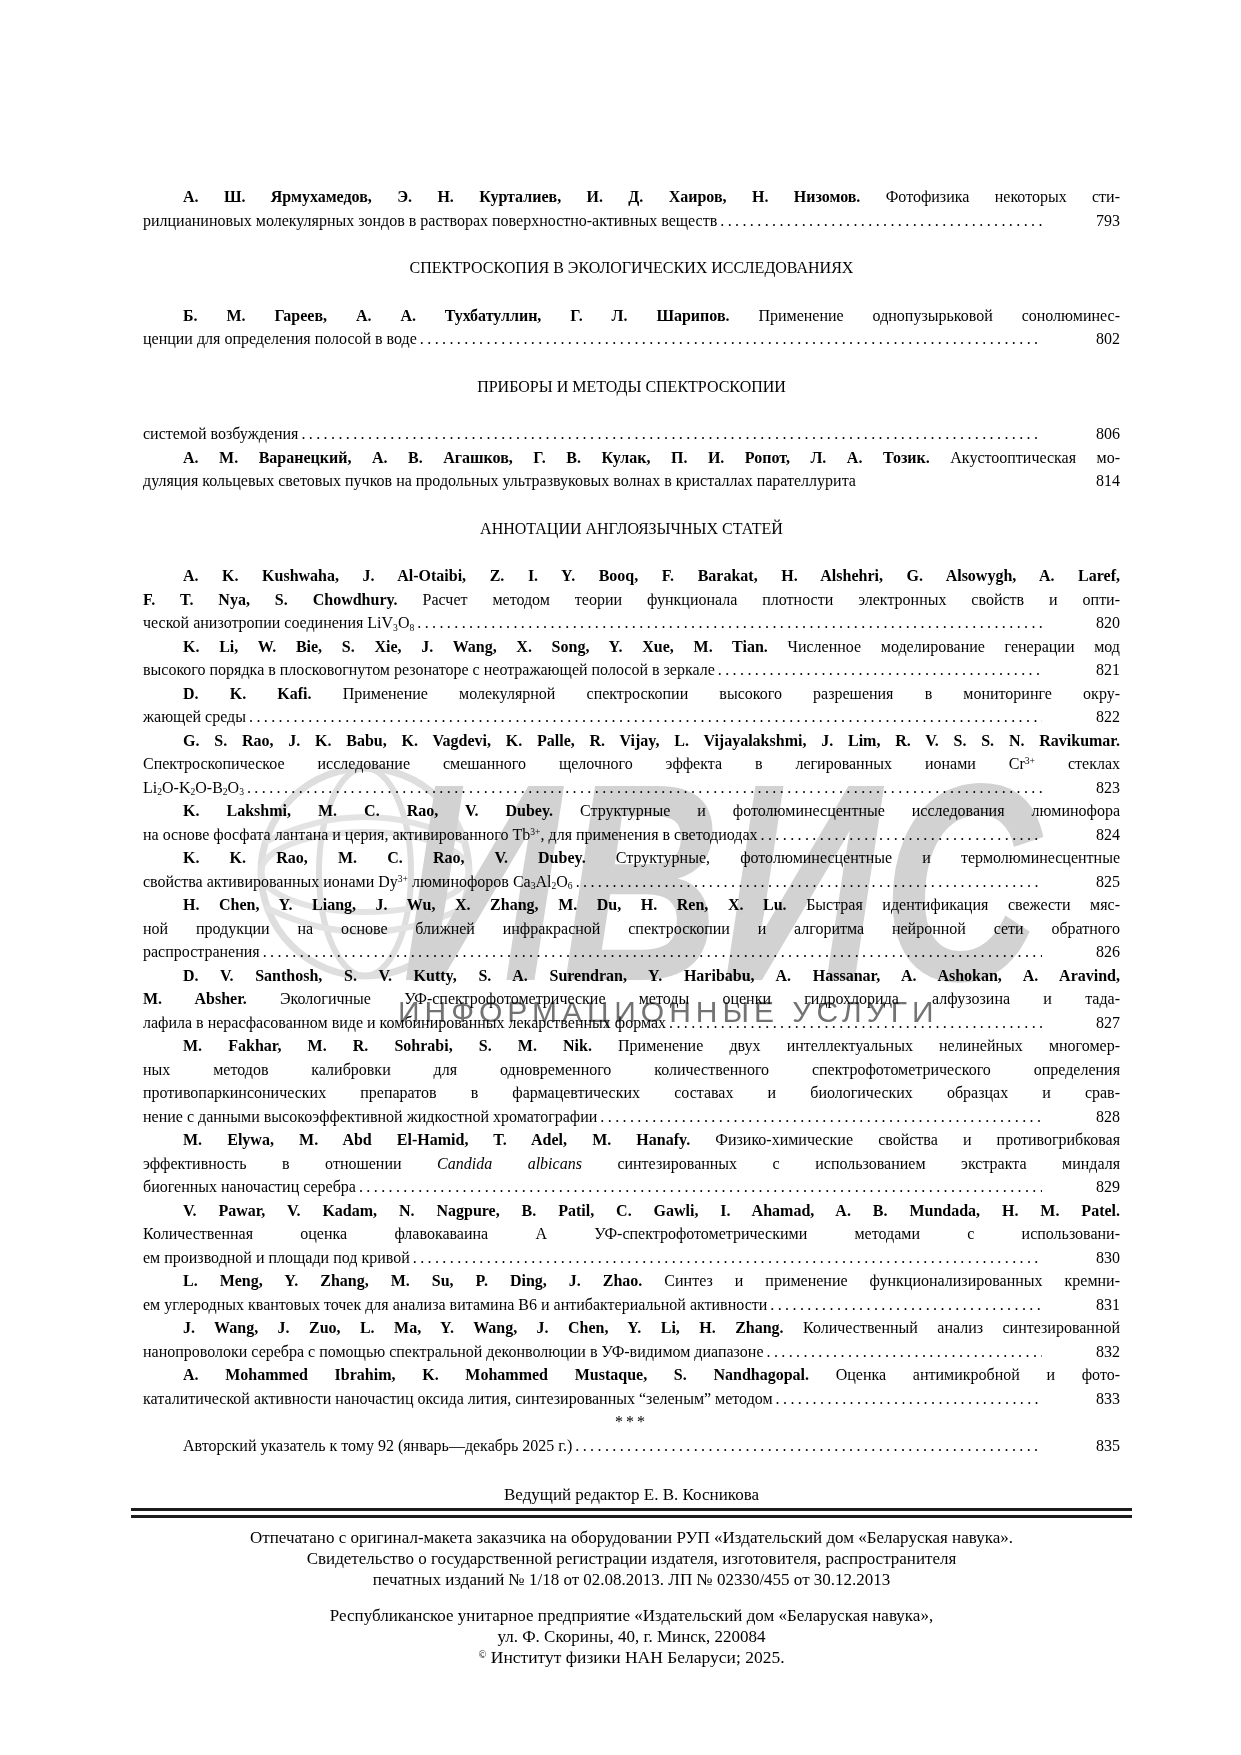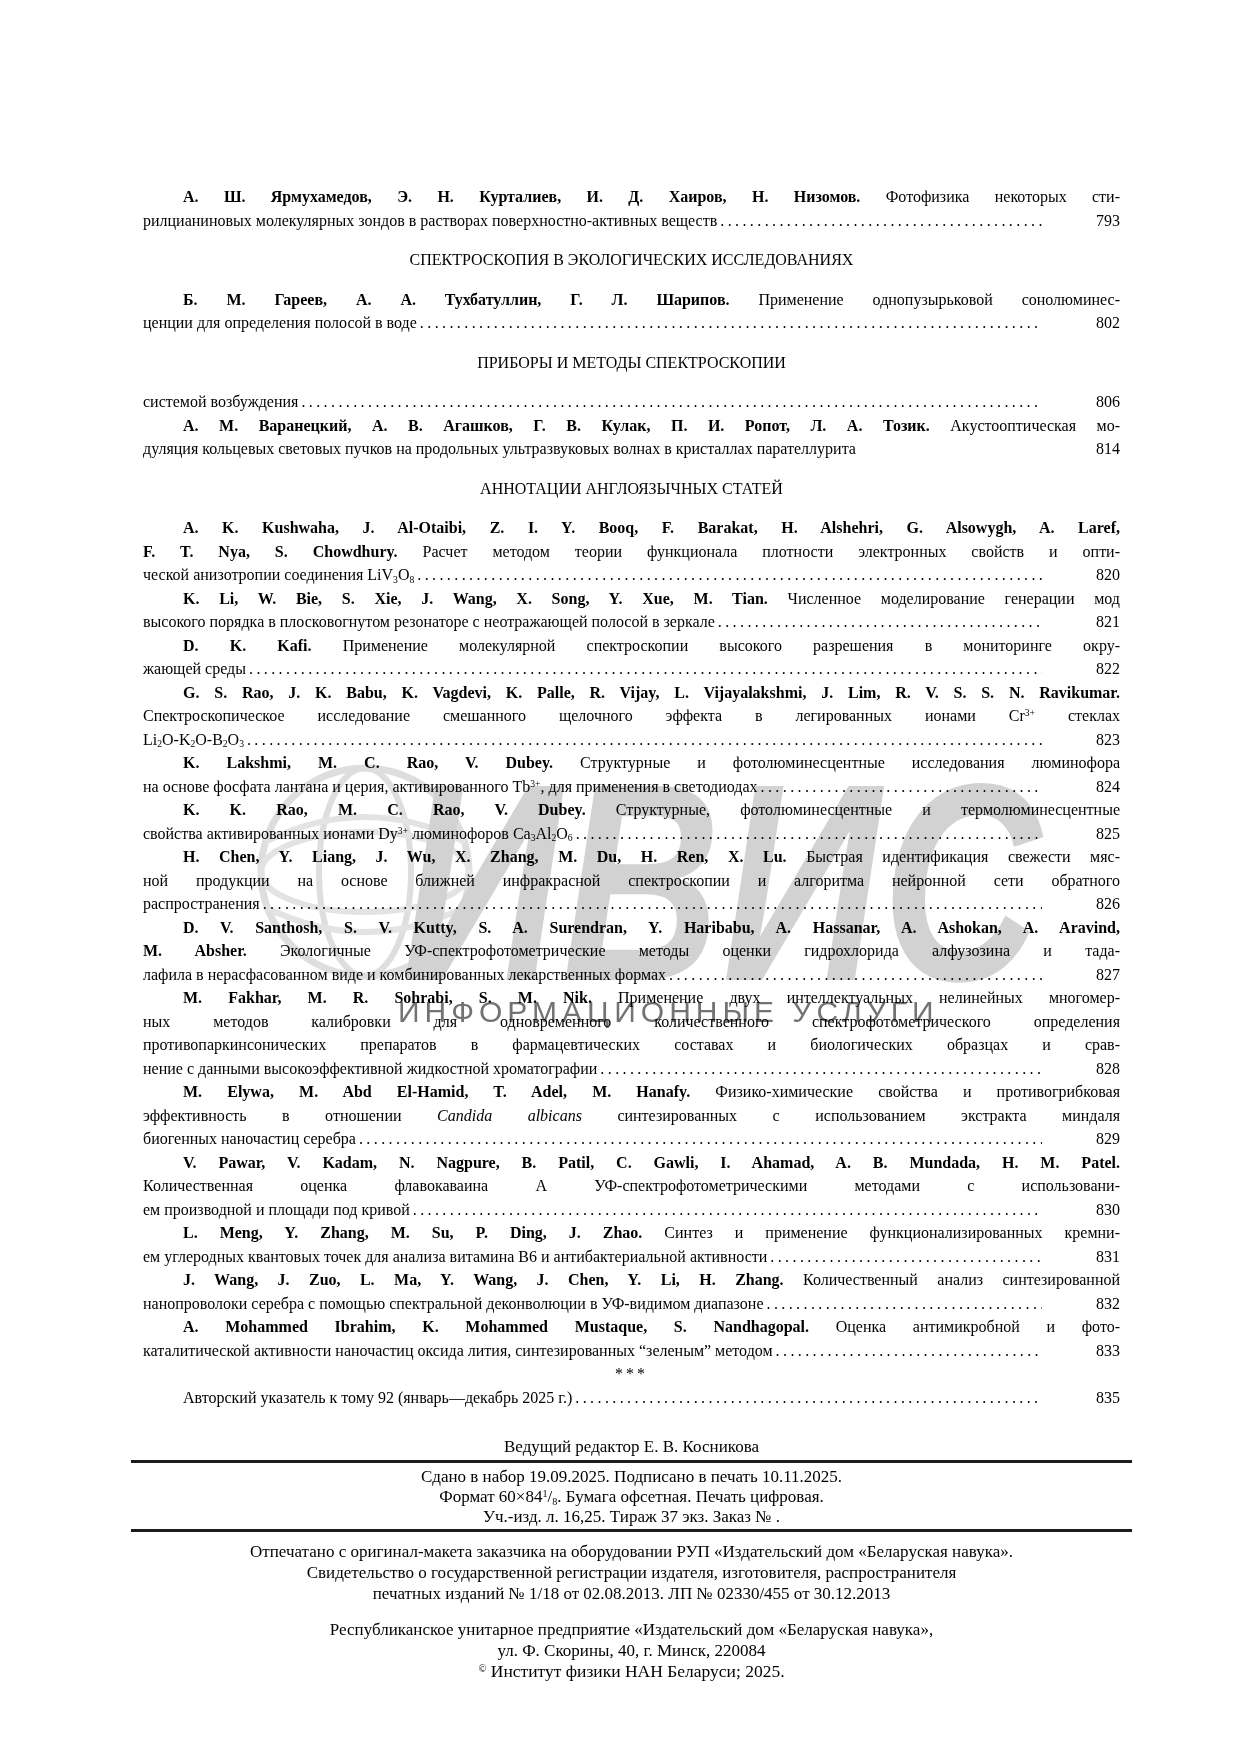--- a/index.html
+++ b/index.html
@@ -33,21 +33,21 @@
   .line { text-align:justify; text-align-last:justify; }
   .line.first { text-indent:40px; }
   .lline { display:flex; }
   .lline .t { white-space:nowrap; }
   .lline .t.first-pad { padding-left:40px; }
   .lline .dots {
     flex:1 1 auto; min-width:0; overflow:hidden; white-space:nowrap;
     letter-spacing:3.4px; padding-left:3px;
   }
   .lline .page-num { flex:0 0 78px; text-align:right; }
-  .heading { text-align:center; margin:16px 0; }
+  .heading { text-align:center; margin:24px 0; }
   .sep { text-align:center; letter-spacing:3px; }
   sup { font-size:0.6em; position:relative; top:-0.5em; vertical-align:baseline; line-height:0; }
   sub { font-size:0.6em; position:relative; top:0.28em; vertical-align:baseline; line-height:0; }
   b { font-weight:bold; }
   i { font-style:italic; }
   
   .colophon { margin-top:28px; font-size:17px; line-height:20px; text-align:center; }
   .editor-line { margin-bottom:3px; }
   .rule { border-top:3px solid #1c1c1c; margin:2px -12px 4px; }
   .block2 { margin-top:9px; line-height:21px; }
@@ -233,25 +233,20 @@
             <span class="t first-pad">Авторский указатель к тому 92 (январь—декабрь 2025 г.)</span>
             <span class="dots">....................................................................................................................................................................................</span>
             <span class="page-num">835</span>
           </div>
         </div>
       </div>
 
     <div class="colophon">
       <div class="editor-line">Ведущий редактор Е. В. Косникова</div>
       <div class="rule"></div>
-      <div id="colo1">
-          <div>Сдано в набор 19.09.2025. Подписано в печать 10.11.2025.</div>
-          <div>Формат  60×84<sup>1</sup>/<sub>8</sub>.  Бумага  офсетная.  Печать  цифровая.</div>
-          <div>Уч.-изд. л. 16,25.  Тираж  37  экз.  Заказ №  .</div>
-        </div>
       <div class="rule"></div>
       <div id="colo2" class="block2">
           <div>Отпечатано с оригинал-макета заказчика на оборудовании РУП «Издательский дом «Беларуская навука».</div>
           <div>Свидетельство  о  государственной  регистрации  издателя,  изготовителя,  распространителя</div>
           <div>печатных изданий № 1/18 от 02.08.2013. ЛП № 02330/455 от 30.12.2013</div>
         </div>
       <div id="colo3" class="block3">
           <div>Республиканское унитарное предприятие «Издательский дом «Беларуская навука»,</div>
           <div>ул. Ф. Скорины, 40, г. Минск, 220084</div>
         </div>

